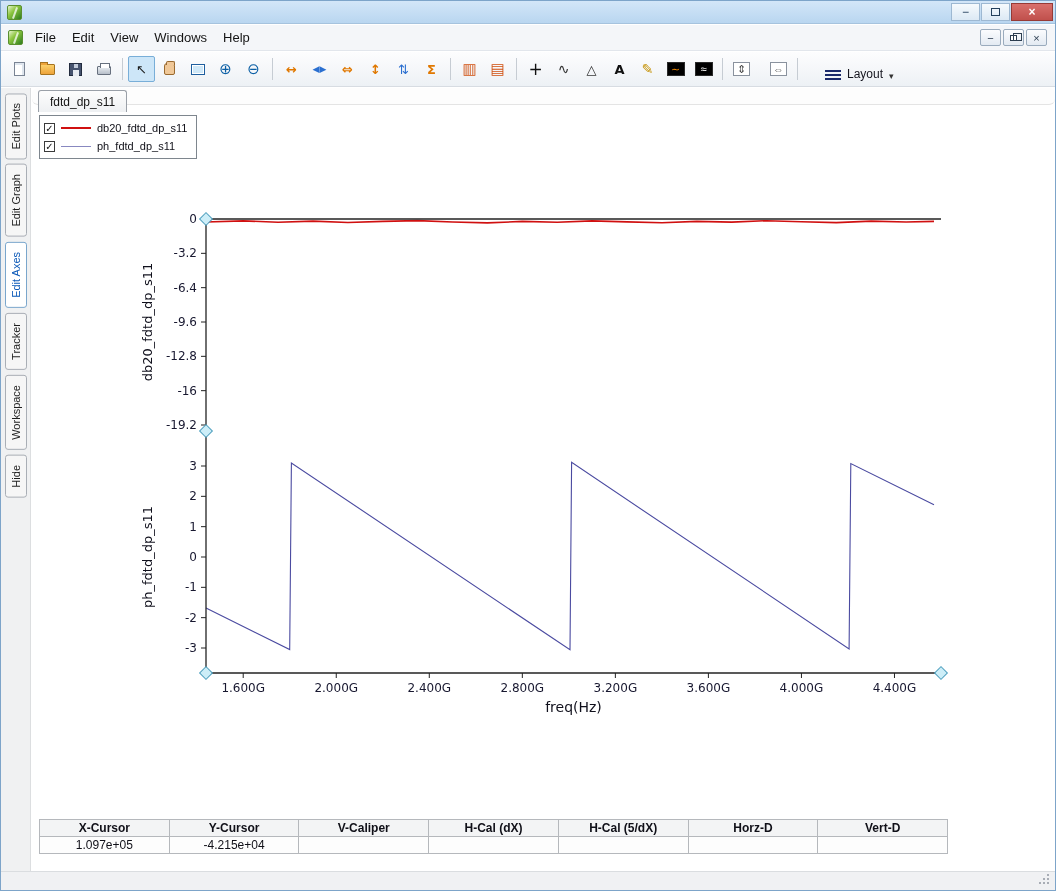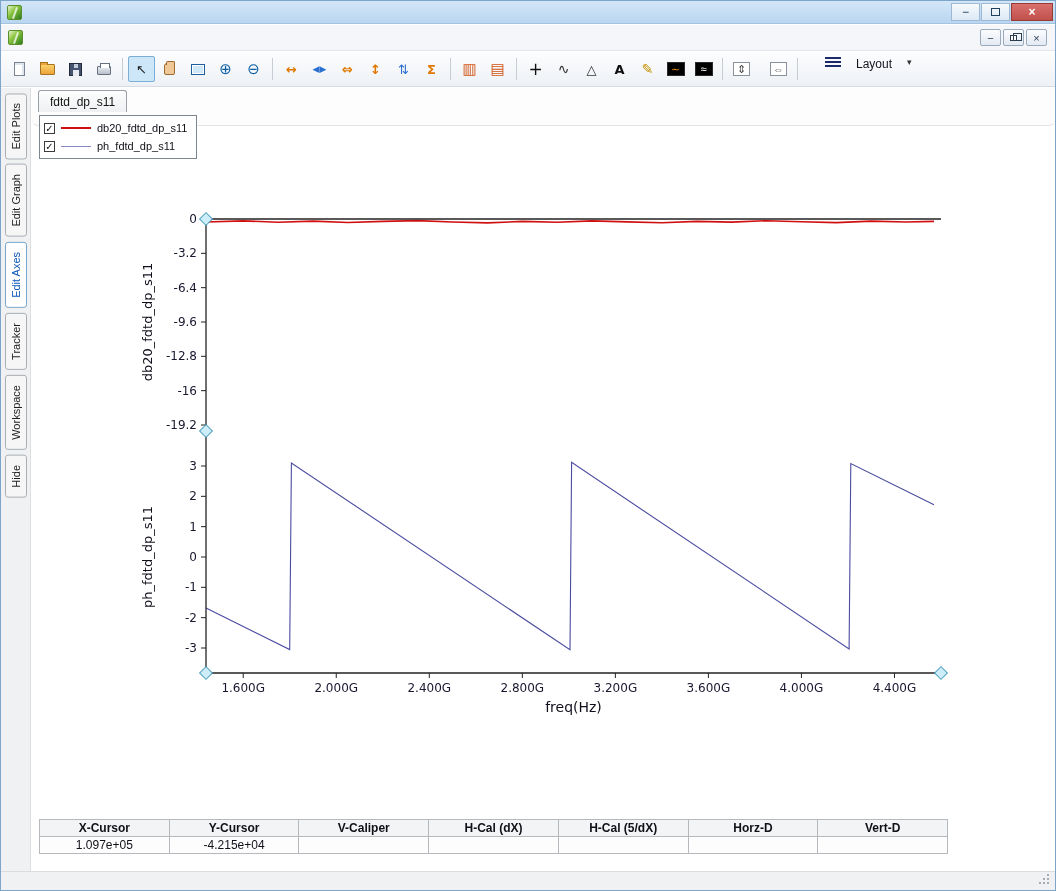--- a/index.html
+++ b/index.html
@@ -36,21 +36,21 @@
   
   .toolbar{position:absolute;top:51px;left:0;right:0;height:35px;
            background:linear-gradient(#fdfdfe,#edf1f5);border-bottom:1px solid #d7dce2;
            display:flex;align-items:center;padding:0 5px;gap:1px;}
   .tb-btn{width:27px;height:26px;display:flex;align-items:center;justify-content:center;
           background:transparent;border:1px solid transparent;border-radius:2px;padding:0;cursor:default;}
   .tb-btn.selected{background:#cde6f8;border-color:#78aed8;}
   .tb-glyph{font-size:13px;line-height:1;font-family:"DejaVu Sans",sans-serif;}
   .tb-sep{width:1px;height:22px;background:#c6ccd3;margin:0 4px;flex:0 0 auto;}
   .tb-gap{width:8px;flex:0 0 auto;}
-  .tb-layout{display:flex;align-items:flex-start;gap:15px;height:26px;padding:0 7px;border:1px solid transparent;
+  .tb-layout{display:flex;align-items:flex-end;gap:6px;height:26px;padding:0 7px;border:1px solid transparent;
              border-radius:2px;background:transparent;font-size:12px;color:#15151f;margin-left:14px;}
   .ic-page{width:11px;height:14px;background:#fff;border:1px solid #7a8494;box-shadow:inset -2px 2px 0 #dfe6ee;display:inline-block;}
   .ic-folder{width:15px;height:11px;background:linear-gradient(#fbd06a,#eda33a);border:1px solid #a5731f;border-radius:1px;display:inline-block;position:relative;}
   .ic-folder::before{content:"";position:absolute;top:-3px;left:-1px;width:6px;height:2px;background:#eda33a;border:1px solid #a5731f;border-bottom:none;}
   .ic-floppy{width:13px;height:13px;background:#46536e;border:1px solid #222b3e;display:inline-block;position:relative;}
   .ic-floppy::before{content:"";position:absolute;left:3px;top:6px;width:6px;height:6px;background:#e8ecf2;}
   .ic-floppy::after{content:"";position:absolute;left:4px;top:0;width:4px;height:4px;background:#c2cbda;}
   .ic-printer{width:14px;height:9px;background:linear-gradient(#eaeef2,#b6bec9);border:1px solid #67707e;border-radius:1px;display:inline-block;position:relative;margin-top:3px;}
   .ic-printer::before{content:"";position:absolute;left:2px;top:-4px;width:8px;height:4px;background:#fff;border:1px solid #67707e;border-bottom:none;}
   .ic-hand{width:11px;height:12px;background:#f0c898;border:1px solid #9a6a30;border-radius:3px 3px 2px 2px;display:inline-block;position:relative;}
@@ -63,21 +63,21 @@
   
   .sidestrip{position:absolute;top:87px;left:0;width:30px;bottom:19px;background:#f0f1f2;
              border-right:1px solid #dcdee0;display:flex;flex-direction:column;align-items:center;
              padding-top:5px;gap:5px;}
   .vtab{writing-mode:vertical-rl;transform:rotate(180deg);font-size:11px;color:#1e1e1e;
         background:#f6f6f6;border:1px solid #a9aeb5;border-radius:3px;padding:9px 4px;cursor:default;}
   .vtab.selected{color:#0a58b8;background:#ffffff;border-color:#7aa6cc;}
 
   
   .content{position:absolute;top:87px;left:31px;right:0;bottom:19px;background:#fff;}
-  .tabrow{position:absolute;top:0;left:0;right:0;height:38px;border-bottom:1px solid #e4e4e4;background:#fdfdfd;border-radius:6px;}
+  .tabrow{position:absolute;top:0;left:0;right:0;height:17px;border-bottom:1px solid #e4e4e4;background:#fdfdfd;border-radius:6px;}
   .doctab{position:absolute;left:6px;top:2px;height:22px;padding:0 11px;display:flex;align-items:center;
           background:linear-gradient(#fdfdfd,#eef0f2);border:1px solid #9aa0a8;border-bottom:none;
           border-radius:3px 3px 0 0;font-size:12px;color:#141414;}
 
   
   .legend{position:absolute;left:38px;top:114px;background:#fff;border:1px solid #7e868e;
           padding:3px 9px 3px 4px;z-index:6;}
   .legend-row{display:flex;align-items:center;gap:6px;height:18px;}
   .legend-check{width:11px;height:11px;border:1px solid #3a3a3a;background:#fff;font-size:10px;
                 line-height:10px;text-align:center;color:#111;flex:0 0 auto;}
@@ -121,20 +121,27 @@
           <span class="glyph-max"></span>
         </div>
       <div class="win-btn close">
           <span>×</span>
         </div>
     </div>
   </div>
 
   <div class="menubar">
     <span class="app-logo"></span>
+    <div id="menu-items" style="display:flex">
+        <div class="menu-item">File</div>
+        <div class="menu-item">Edit</div>
+        <div class="menu-item">View</div>
+        <div class="menu-item">Windows</div>
+        <div class="menu-item">Help</div>
+      </div>
     <div class="mdi-btns">
       <div class="mdi-btn">
           <span>−</span>
         </div>
       <div class="mdi-btn">
           <span class="glyph-restore"></span>
         </div>
       <div class="mdi-btn">
           <span>×</span>
         </div>

